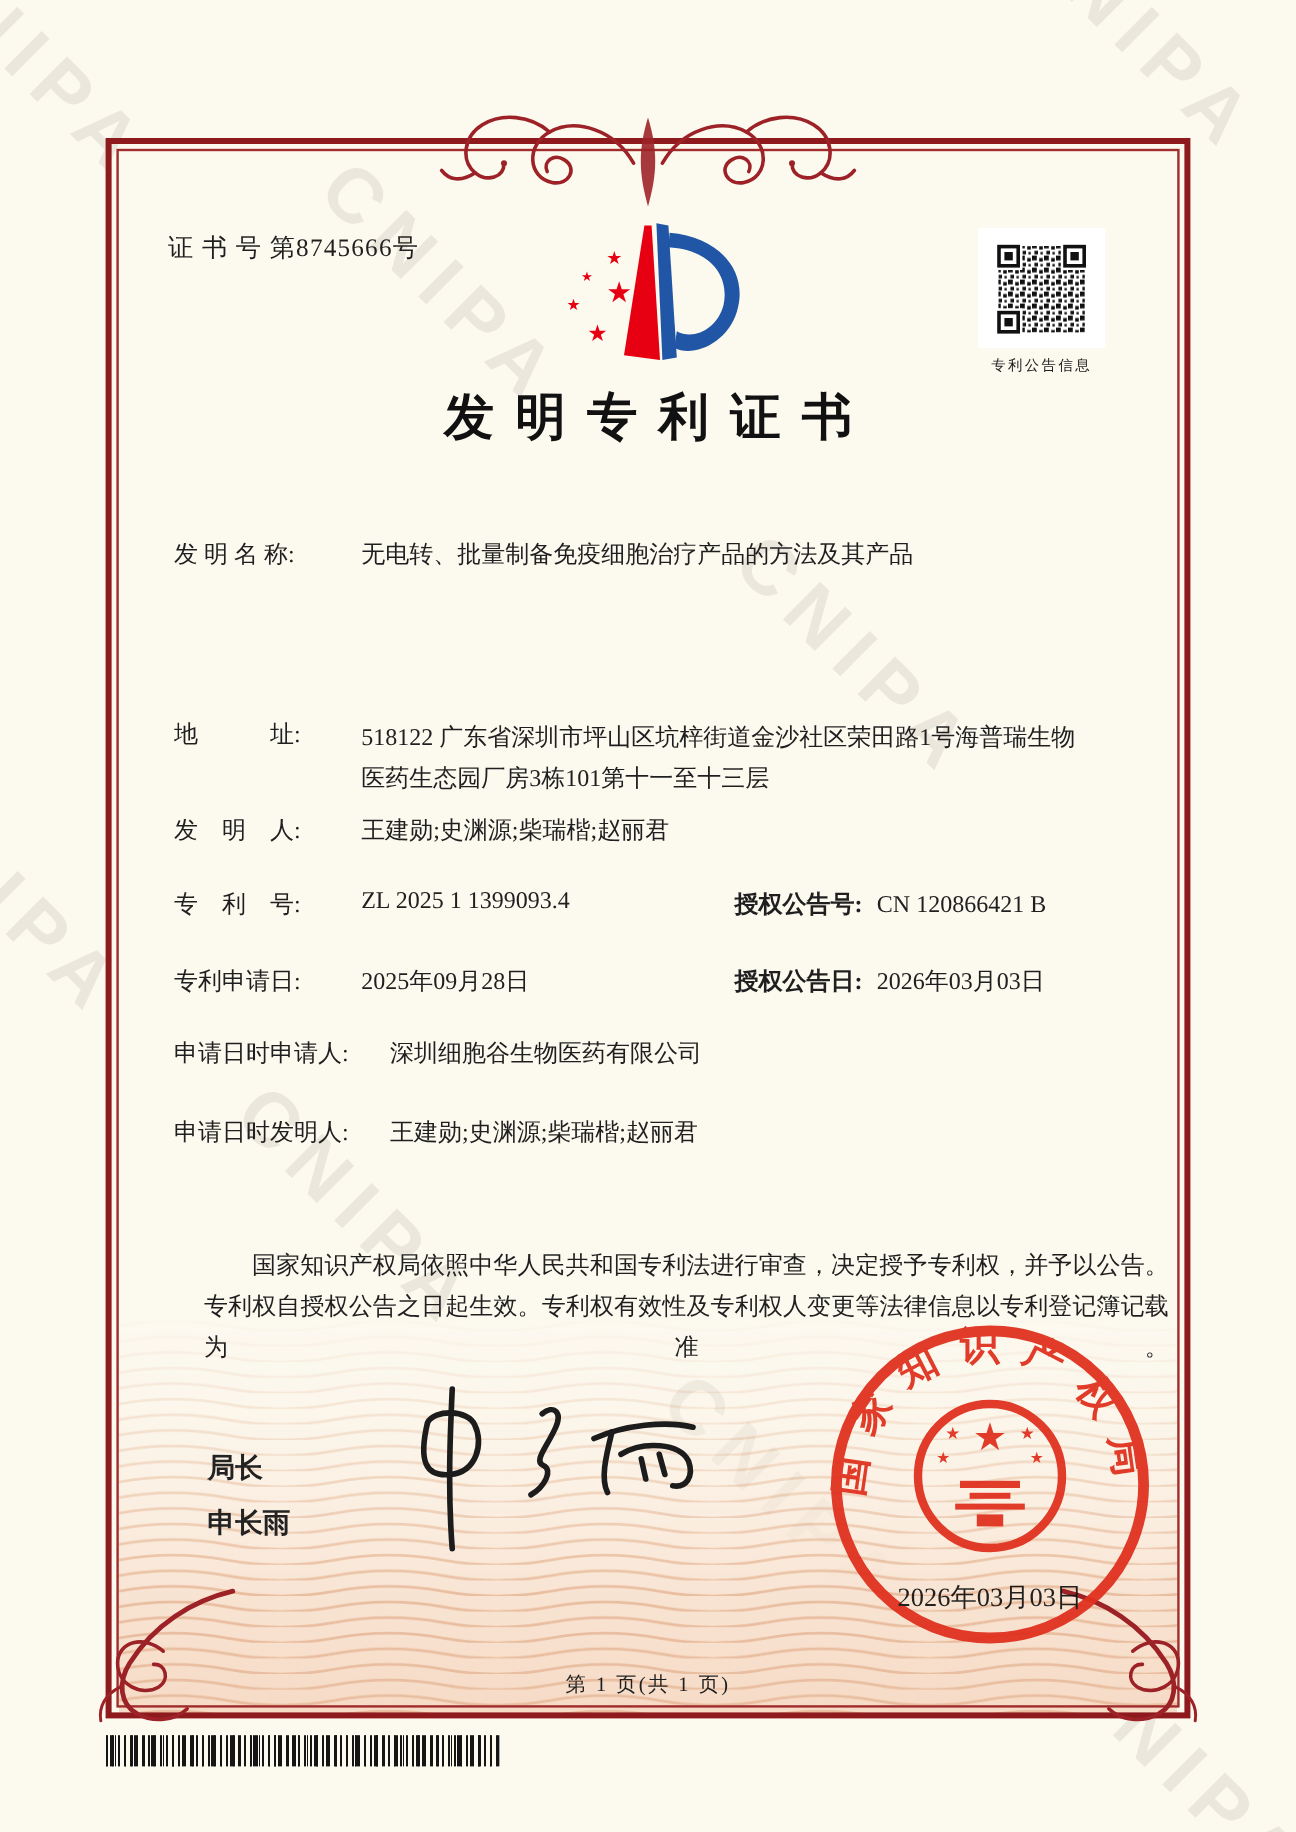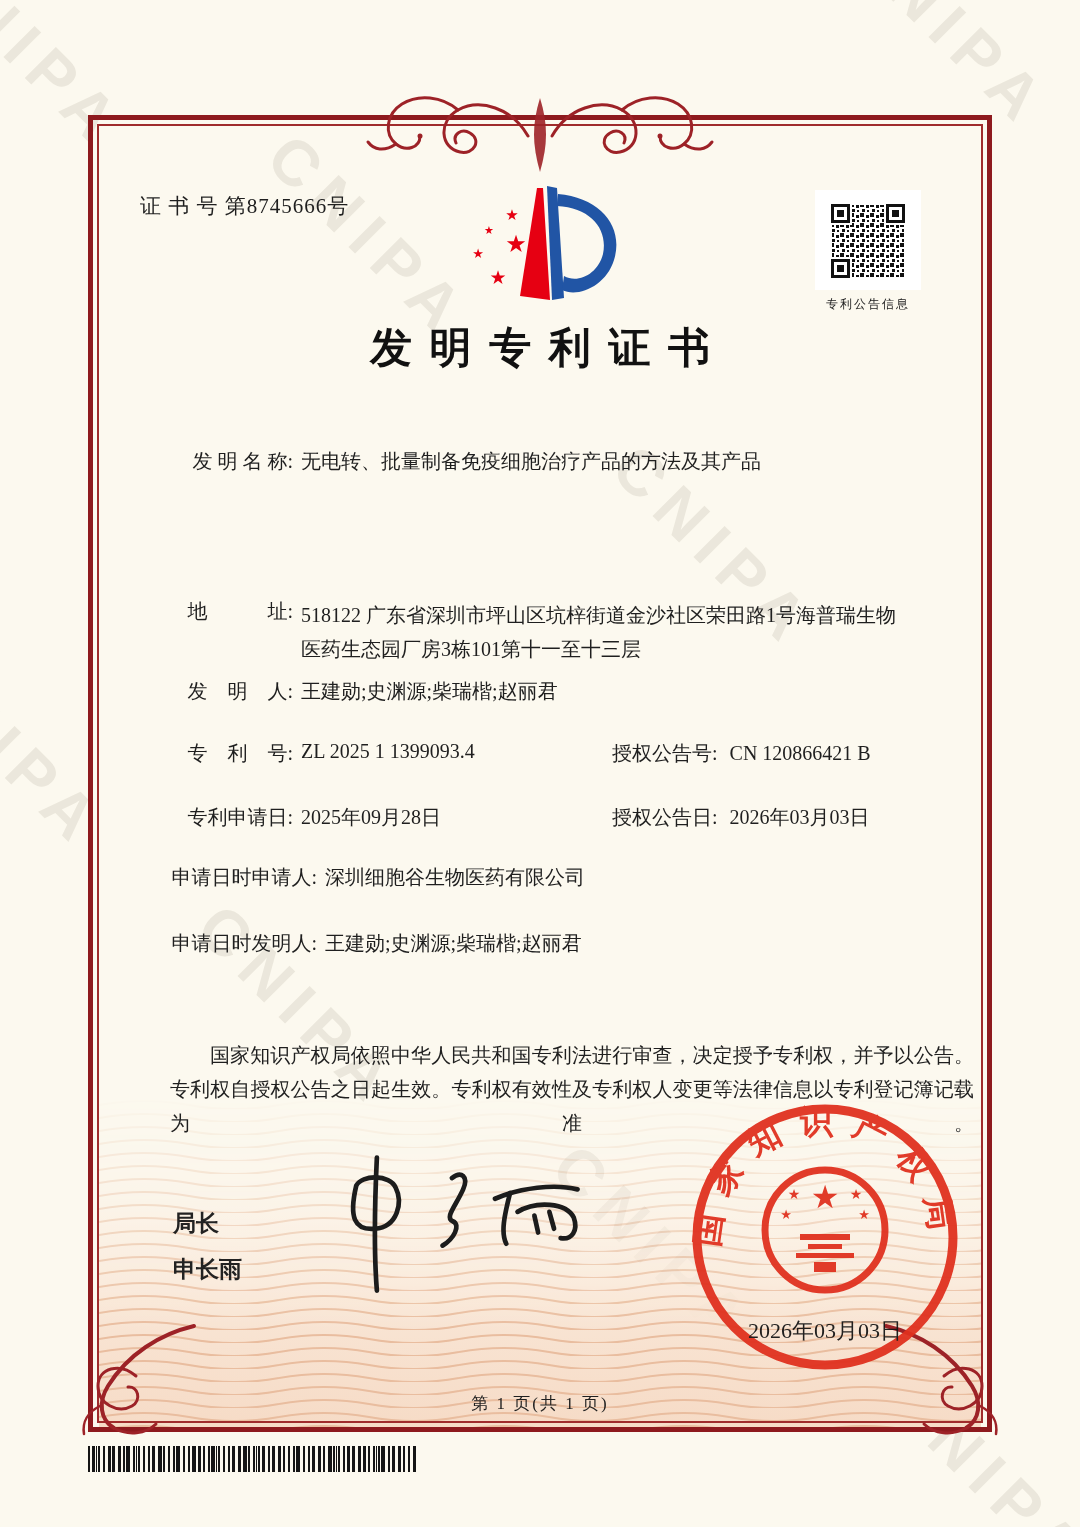--- a/index.html
+++ b/index.html
@@ -31,27 +31,27 @@
 
   .qr-box{position:absolute;left:815px;top:190px;width:106px;height:100px;background:#fff;}
   .qr-box svg{display:block;margin:13px auto 0 auto;}
   .qr-label{position:absolute;left:793px;top:296px;width:150px;text-align:center;font-size:12px;
             letter-spacing:2px;color:#222;}
 
   .title{position:absolute;left:0;top:320px;width:100%;text-align:center;font-size:42px;
          font-weight:700;letter-spacing:0.42em;text-indent:0.42em;color:#111;}
 
   .row{position:absolute;left:145px;width:800px;font-size:20px;white-space:nowrap;}
-  .row .lbl{display:inline-block;min-width:148px;margin-right:8px;vertical-align:top;text-align:right;}
+  .row .lbl{display:inline-block;min-width:148px;margin-right:8px;vertical-align:top;}
   .row .lbl.wide{min-width:172px;}
   .row .val{vertical-align:top;}
   .row-addr{white-space:normal;}
   .row-addr .val{display:inline-block;width:600px;line-height:34px;white-space:normal;font-family:Liberation Serif, serif;}
   .pair-right{position:absolute;left:467px;top:0;}
-  .pair-right .lbl2{margin-right:12px;}
+  .pair-right .lbl2{margin-right:12px;font-weight:bold;}
 
   .statement{position:absolute;left:138px;top:1038px;width:804px;font-size:20px;line-height:34px;z-index:3;margin-left:32px;}
   .statement .ln{text-align:justify;text-align-last:justify;}
   .statement .l1{text-indent:2em;}
 
   .sig-block{position:absolute;left:145px;top:1200px;font-family:"Liberation Sans","DejaVu Sans",sans-serif;
              font-weight:700;font-size:23px;line-height:46px;color:#222;margin-left:28px;}
   .sig-script{position:absolute;left:300px;top:1150px;width:300px;height:150px;}
 
   .seal{position:absolute;left:688px;top:1100px;width:274px;height:274px;opacity:.94;z-index:4;}

